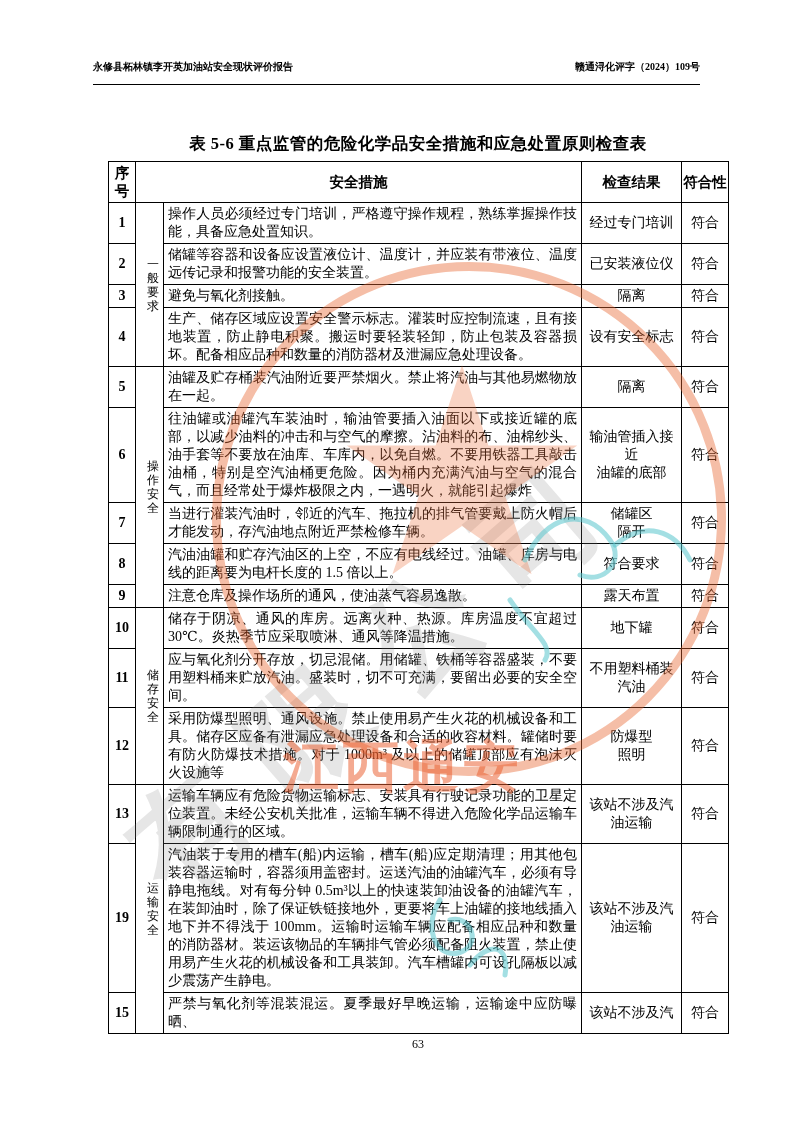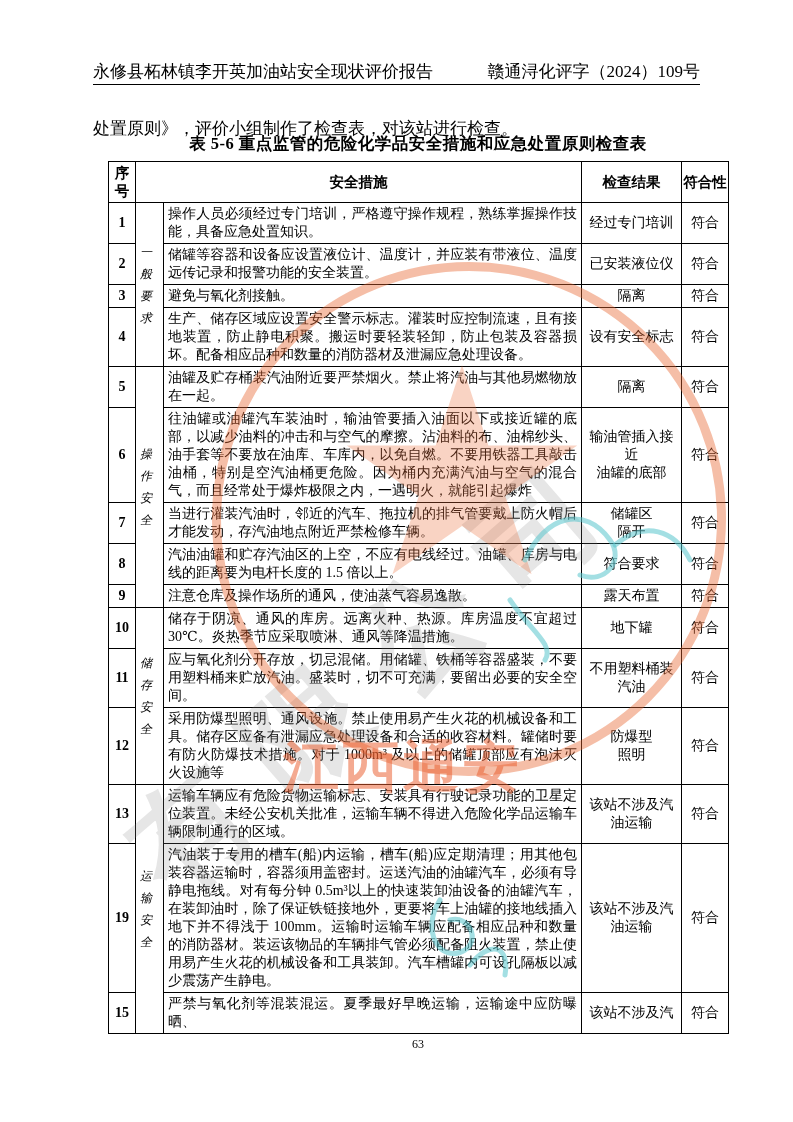--- a/index.html
+++ b/index.html
@@ -1,33 +1,33 @@
 <!DOCTYPE html>
 <html><head>
 <meta charset="utf-8">
 <style>
   html,body{margin:0;padding:0;background:#fff;}
   .page{position:relative;width:793px;height:1122px;background:#ffffff;overflow:hidden;
         font-family:"Liberation Serif","DejaVu Serif",serif;color:#000;}
   
   .runhead{position:absolute;left:93px;top:60px;width:607px;display:flex;
-           justify-content:space-between;font-size:17px;font-weight:400;gap:24px;}
+           justify-content:space-between;font-size:10px;font-weight:700;gap:24px;}
   .headrule{position:absolute;left:93px;top:84px;width:607px;height:0;
             border-top:1.6px solid #000;}
   .intro{position:absolute;left:93px;top:99px;width:620px;font-size:17px;line-height:26px;}
   .tbl-title{position:absolute;left:108px;top:133px;width:620px;text-align:center;
              font-size:16.5px;font-weight:bold;letter-spacing:.5px;}
   
   table.check{position:absolute;left:108px;top:161px;width:620px;border-collapse:collapse;
               table-layout:fixed;font-size:14px;line-height:18px;}
   table.check th,table.check td{border:1px solid #000;padding:2px 4px;vertical-align:middle;}
   table.check th{font-weight:bold;text-align:center;padding:2px 1px;font-size:14.5px;}
   td.c-no{text-align:center;font-weight:bold;font-family:"Liberation Serif",serif;padding:2px 1px;}
-  td.c-group{font-size:12px;line-height:22px;padding:0;text-align:left;
-             word-break:break-all;letter-spacing:0;font-style:italic;}
+  td.c-group{font-size:12px;line-height:14px;padding:0;text-align:right;
+             word-break:break-all;letter-spacing:0;}
   td.c-measure{text-align:justify;text-align-last:left;margin-left:40px;}
   td.c-result{text-align:center;white-space:pre-line;padding:2px 1px;}
   td.c-ok{text-align:center;padding:2px 1px;}
   .footer{position:absolute;left:108px;top:1037px;width:620px;text-align:center;font-size:12px;}
   
   .wm{position:absolute;left:0;top:0;width:793px;height:1122px;pointer-events:none;z-index:6;}
   .wm-circle{position:absolute;left:212px;top:262px;width:496px;height:496px;border-radius:50%;
              border:9px solid rgba(232,99,46,.42);}
   .wm-star{position:absolute;left:342px;top:365px;width:240px;height:230px;
            background:rgba(236,110,55,.30);
@@ -43,21 +43,20 @@
 <body>
 
 <div class="page">
 
   <div class="runhead">
     <span>永修县柘林镇李开英加油站安全现状评价报告</span>
     <span>赣通浔化评字（2024）109号</span>
   </div>
   <div class="headrule"></div>
 
-  <p class="intro">处置原则》，评价小组制作了检查表，对该站进行检查。</p>
 
   <div class="tbl-title">表 5-6  重点监管的危险化学品安全措施和应急处置原则检查表</div>
 
   <table class="check">
     <colgroup>
       <col style="width:27px">
         <col style="width:28px">
         <col style="width:418px">
       <col style="width:100px">
         <col style="width:47px">

